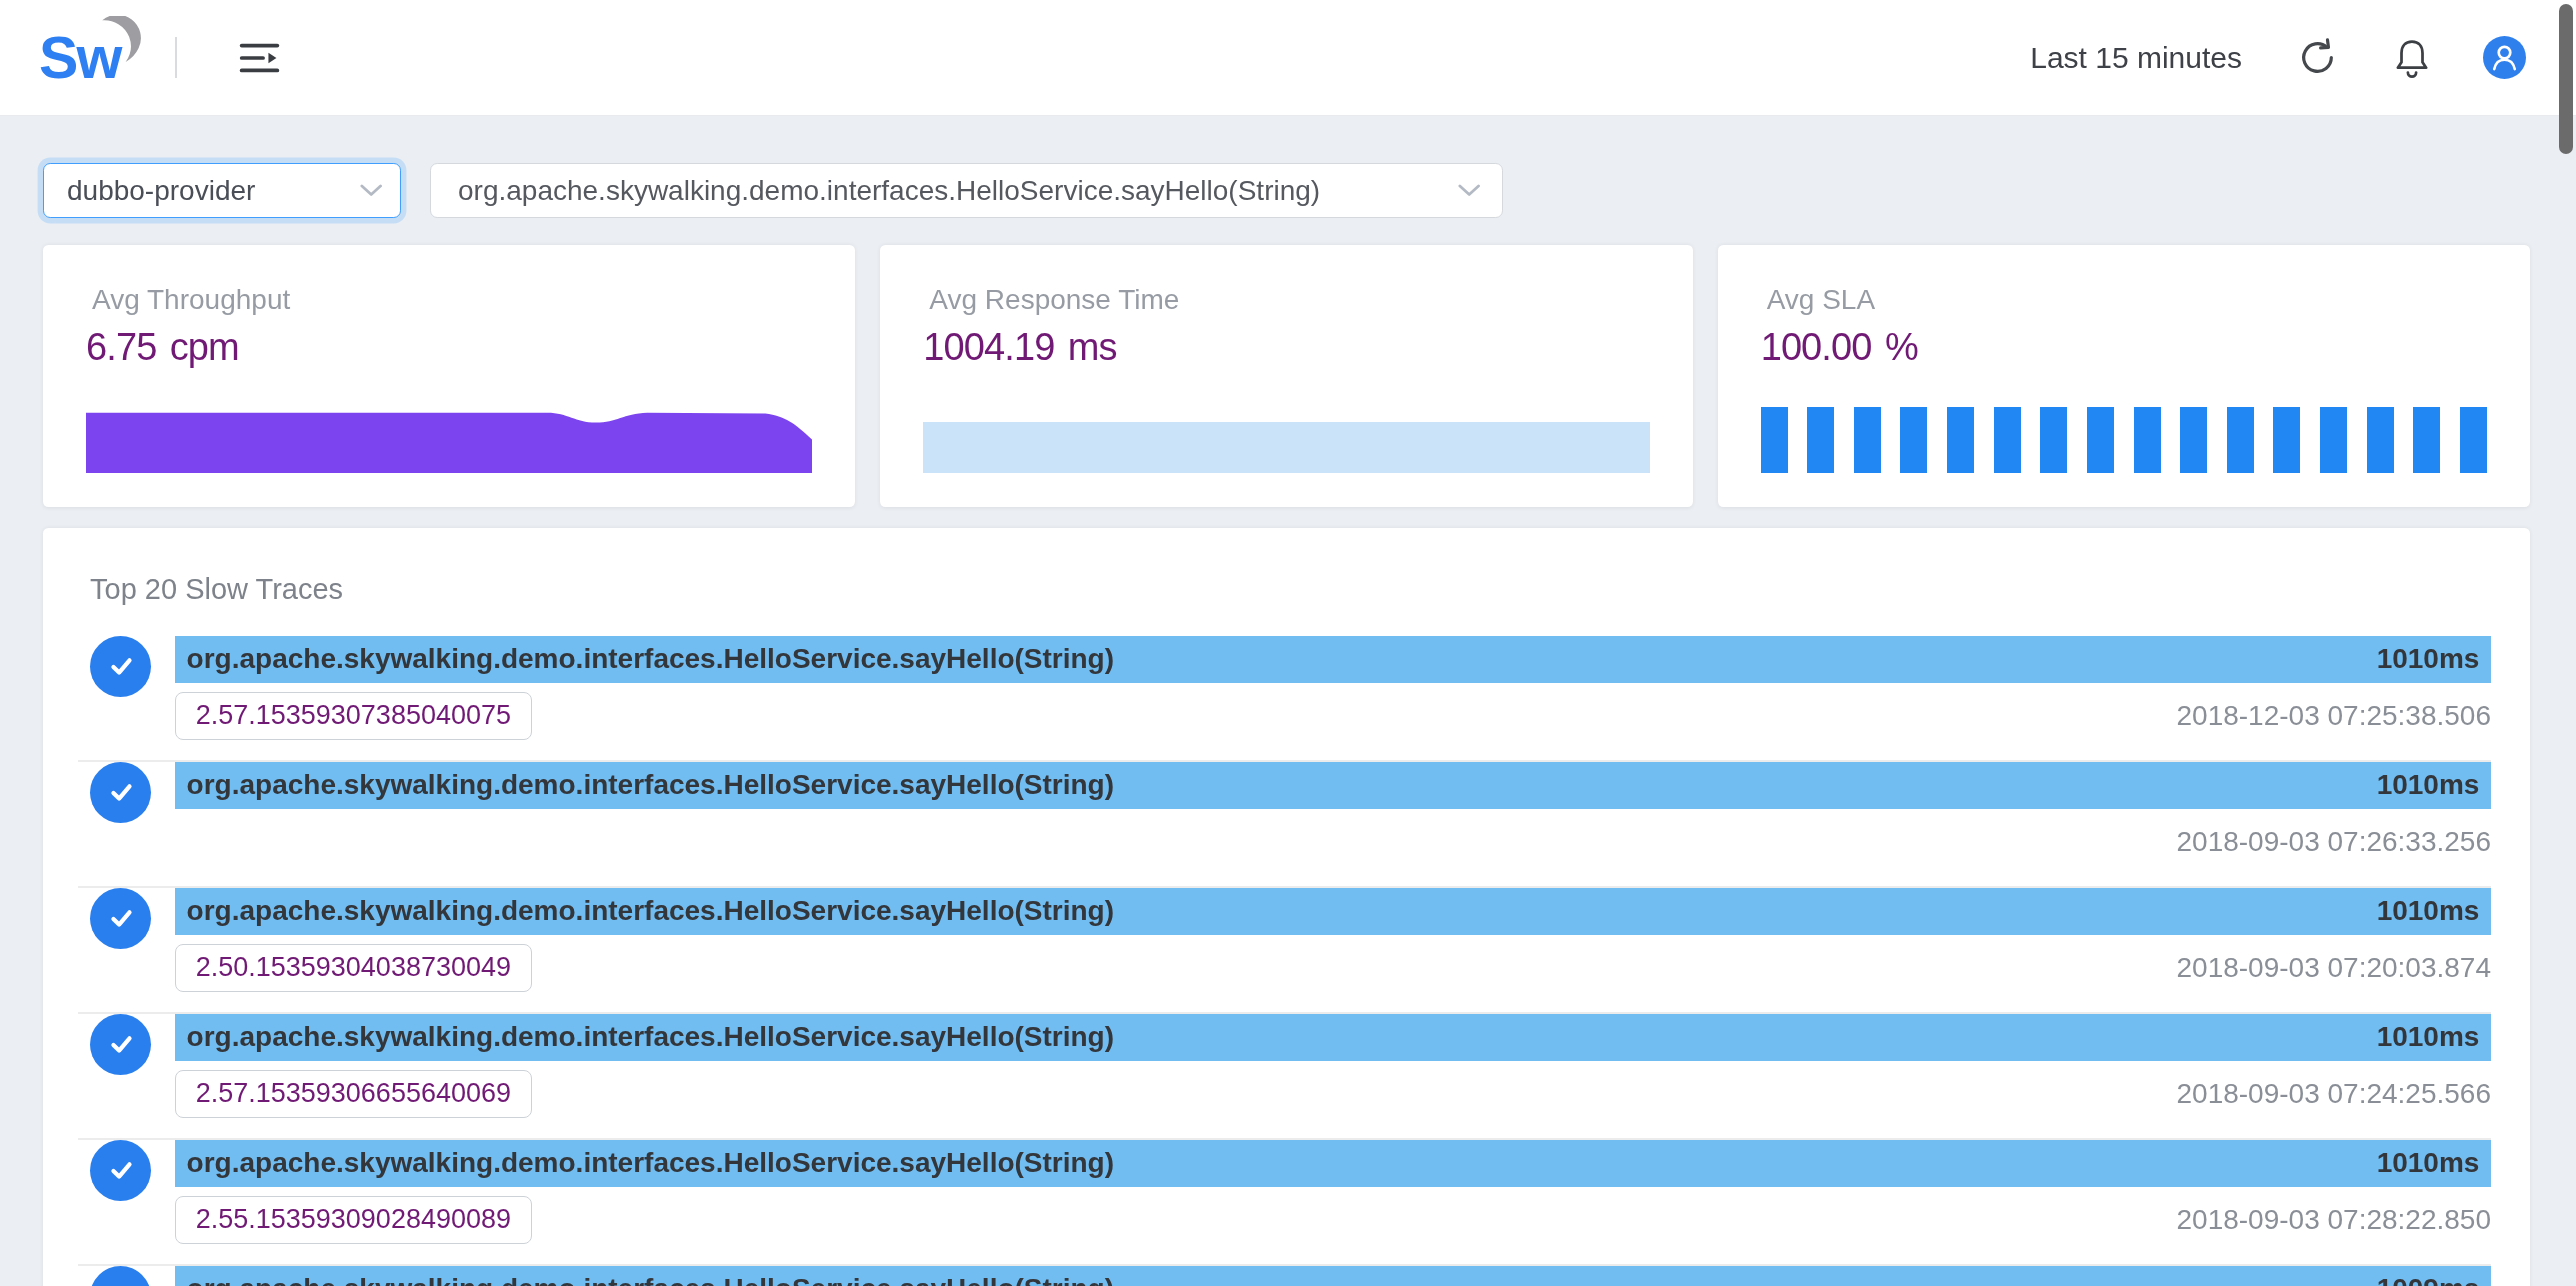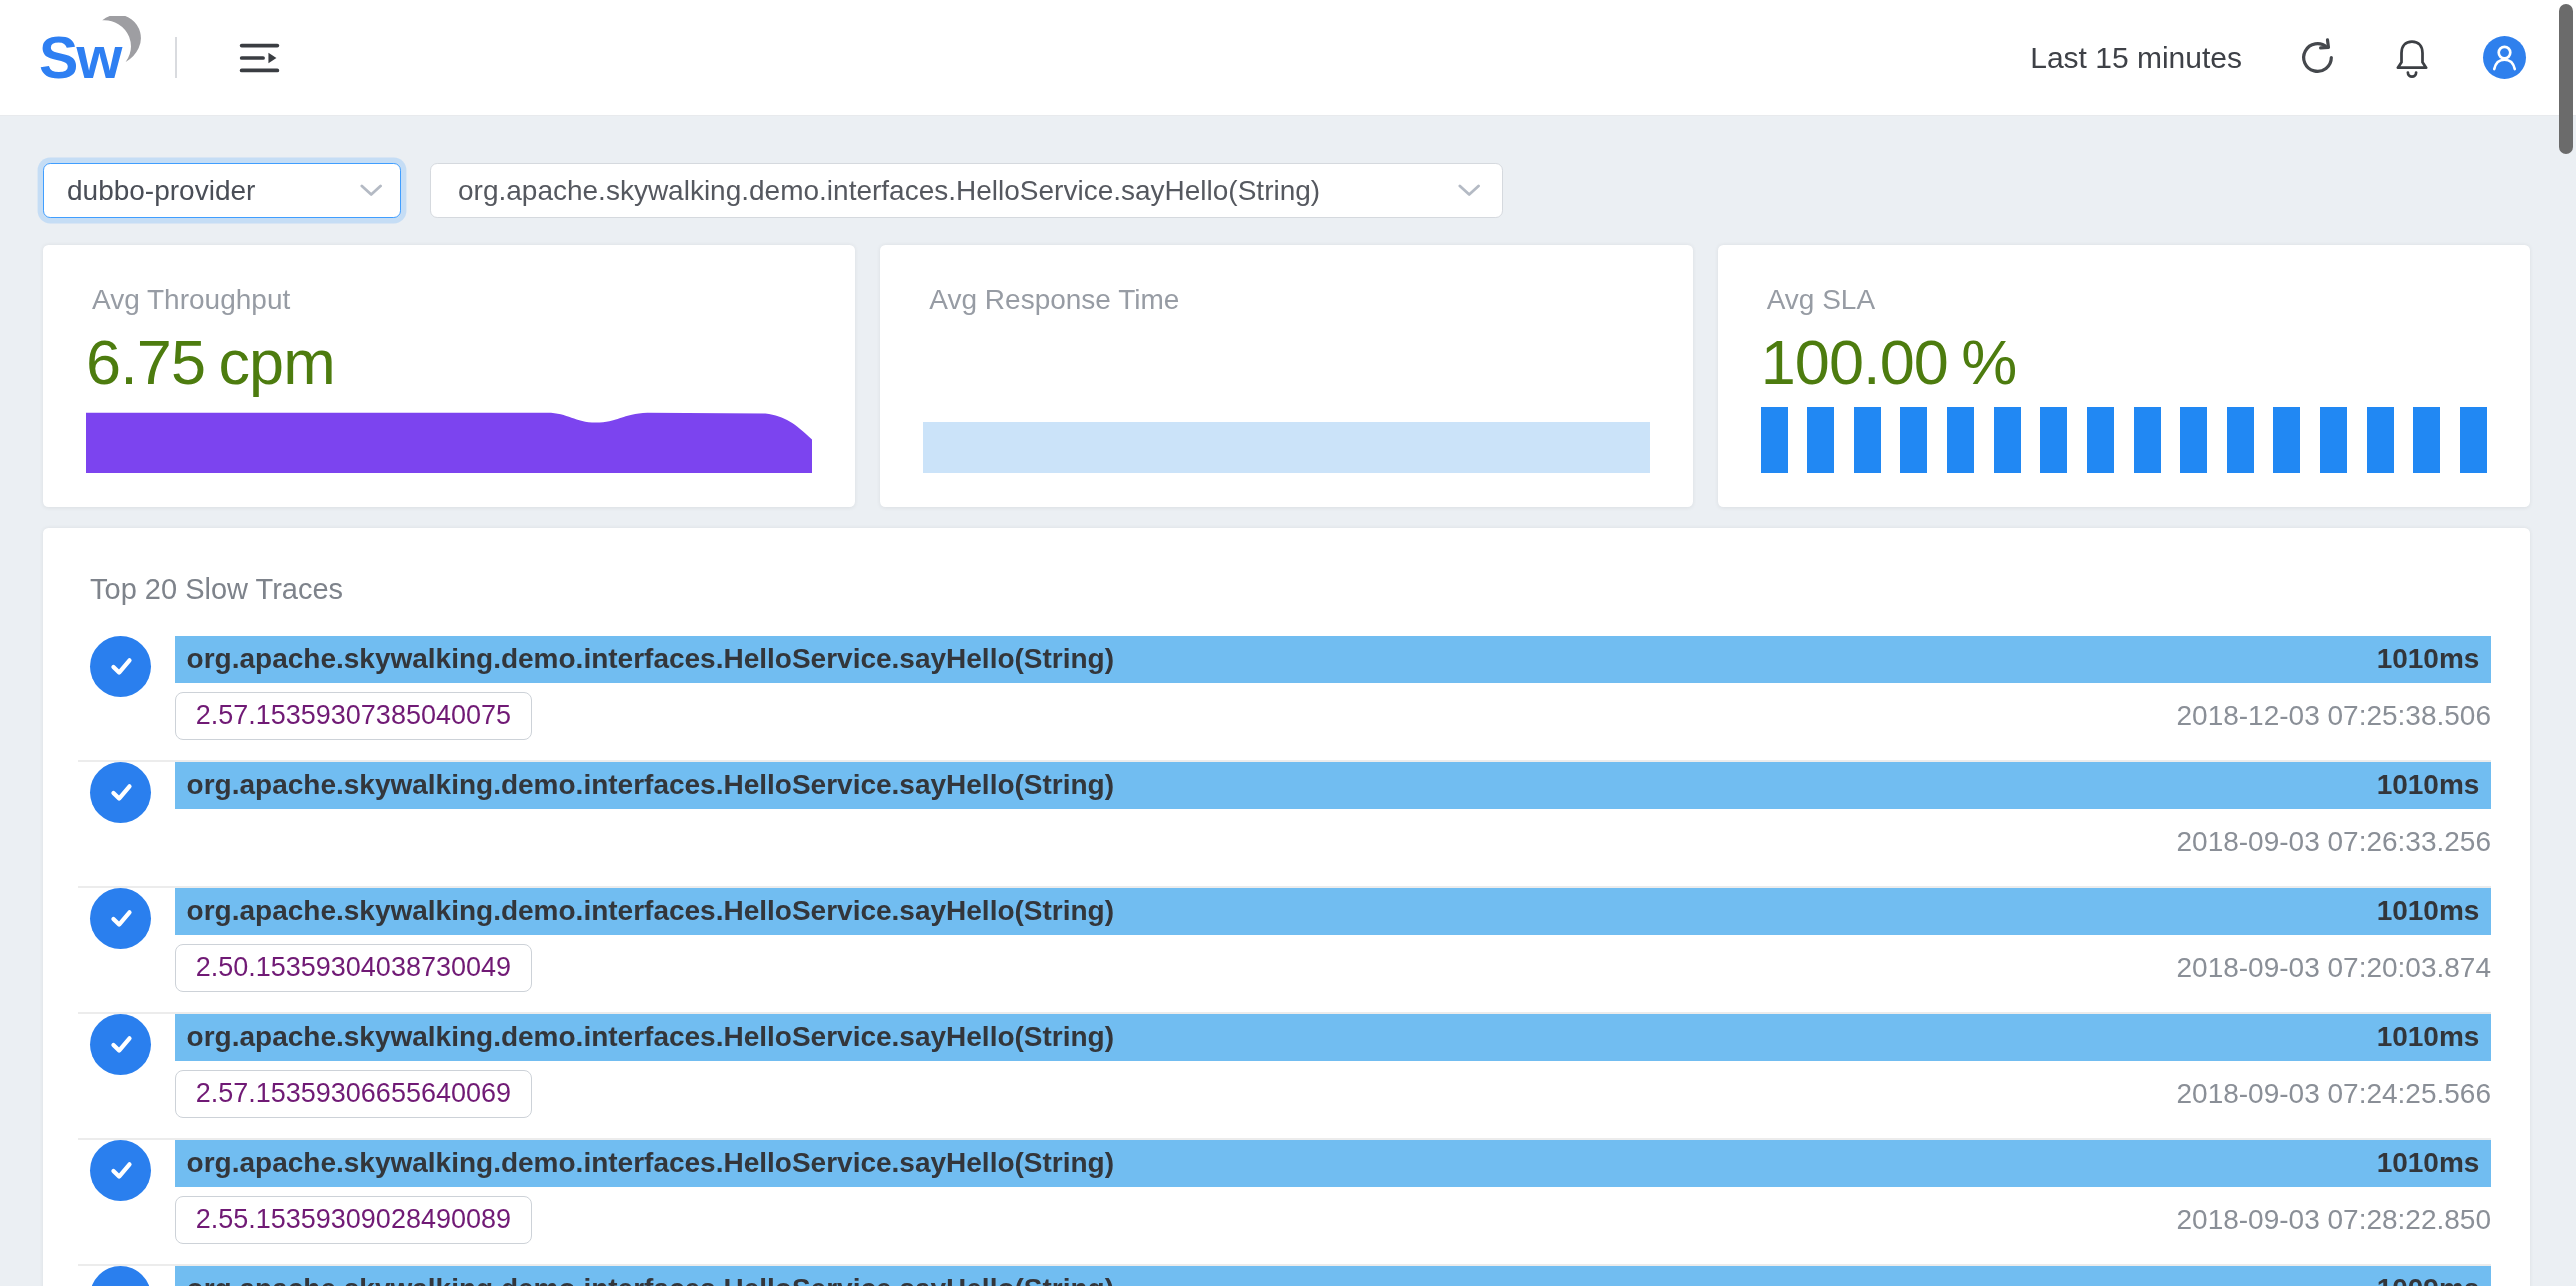--- a/index.html
+++ b/index.html
@@ -32,21 +32,21 @@
   .select-service { width:358px; border:1.8px solid #409eff; box-shadow:0 0 0 5.4px rgba(64,158,255,.22);
                     color:#4a4e57; padding:0 18px 0 23px; }
   .select-endpoint { width:1073px; border:1.8px solid #d5d9de; color:#55585f; padding:0 21.5px 0 27px; }
   .select-label { white-space:nowrap; overflow:hidden; text-overflow:ellipsis; }
   
   .cards-row { display:flex; gap:25px; margin-bottom:20.6px; }
   .card { position:relative; flex:1; height:262px; background:#fff; border-radius:5.4px;
           box-shadow:0 0.9px 4.5px rgba(0,0,0,.07); }
   .card-label { position:absolute; top:39px; left:49px; font-size:28px; color:#979ca4; }
   .card-value-row { position:absolute; top:81px; left:43px; display:flex; align-items:baseline; gap:13.4px;
-                    font-size:63px; font-weight:500; color:#4d7c0f; letter-spacing:-0.9px; }
+                    font-size:38px; font-weight:500; color:#701a75; letter-spacing:-0.9px; }
   .card-chart { position:absolute; left:43px; right:43px; bottom:34px; }
   .chart-throughput { height:63px; }
   .chart-throughput svg { width:100%; height:100%; display:block; }
   .chart-response { height:51px; background:var(--response-blue); }
   .chart-sla { height:66px; display:flex; justify-content:space-between; align-items:flex-end; }
   .sla-bar { width:27px; height:100%; background:var(--sla-blue); }
   
   .traces-panel { background:#fff; border-radius:5.4px; box-shadow:0 0.9px 4.5px rgba(0,0,0,.07);
                   padding:45px 39px 54px 47px; height:903px; }
   .traces-title { font-size:29px; color:#7e838b; }
@@ -141,20 +141,24 @@
         <span>cpm</span>
       </div>
       <div class="card-chart chart-throughput">
         <svg viewBox="0 0 819 70" preserveAspectRatio="none">
           <path d="M0 3 L520 3 C544 3 551 14 575 14 C599 14 605 4 633 3 L766 4 C789 7 799 15 819 33 L819 70 L0 70 Z" fill="var(--throughput-purple)"></path>
         </svg>
       </div>
     </div>
     <div class="card">
       <div class="card-label">Avg Response Time</div>
+      <div class="card-value-row">
+        <span>1004.19</span>
+        <span>ms</span>
+      </div>
       <div class="card-chart chart-response"></div>
     </div>
     <div class="card">
       <div class="card-label">Avg SLA</div>
       <div class="card-value-row">
         <span>100.00</span>
         <span>%</span>
       </div>
       <div class="card-chart chart-sla" id="sla-chart">
           <div class="sla-bar" style="height: 100%;"></div>

